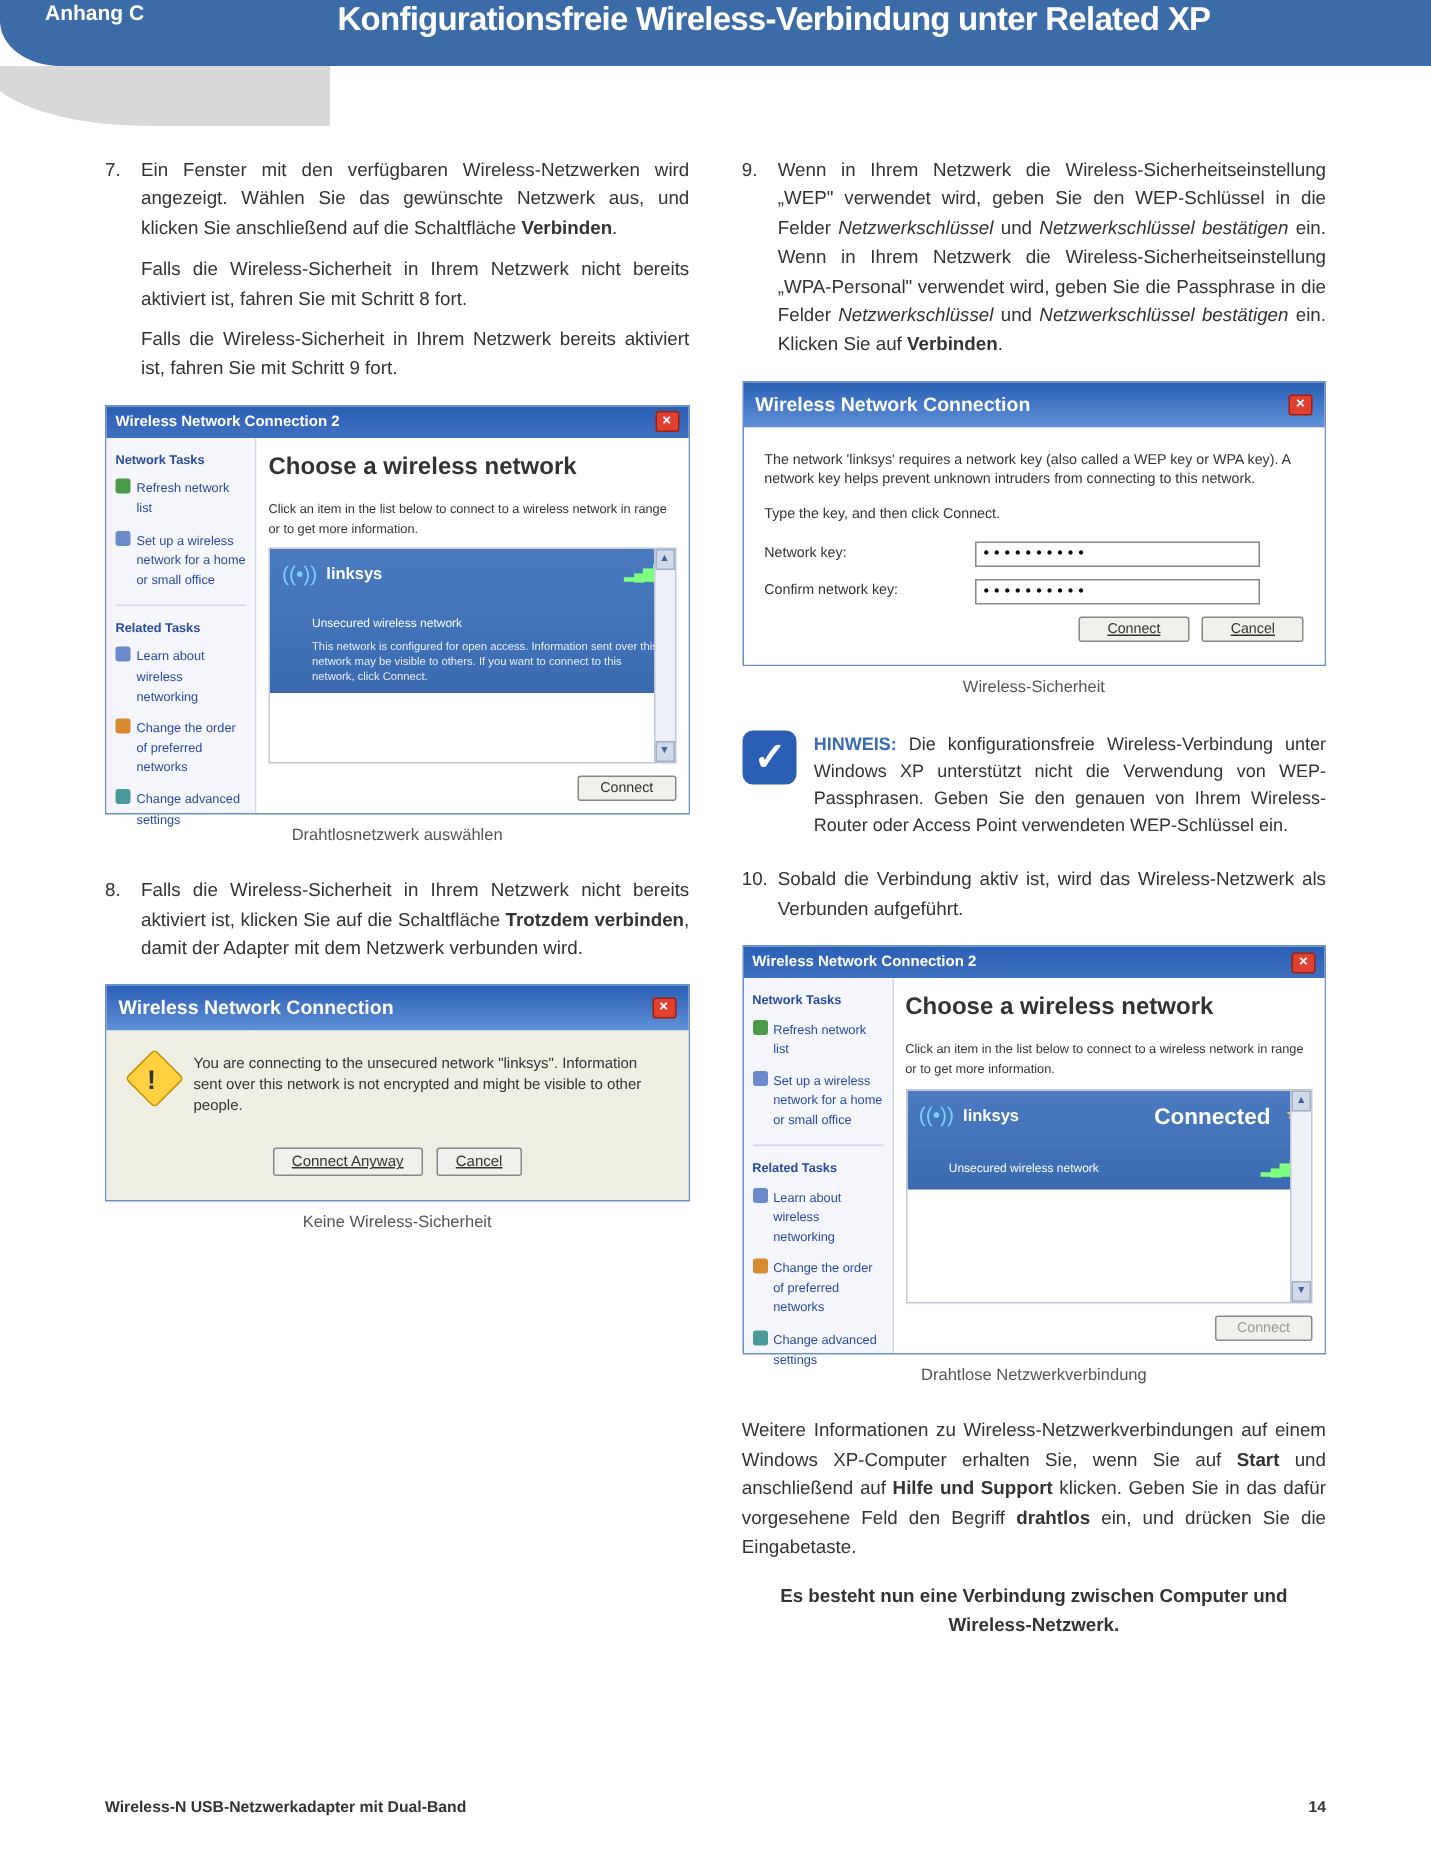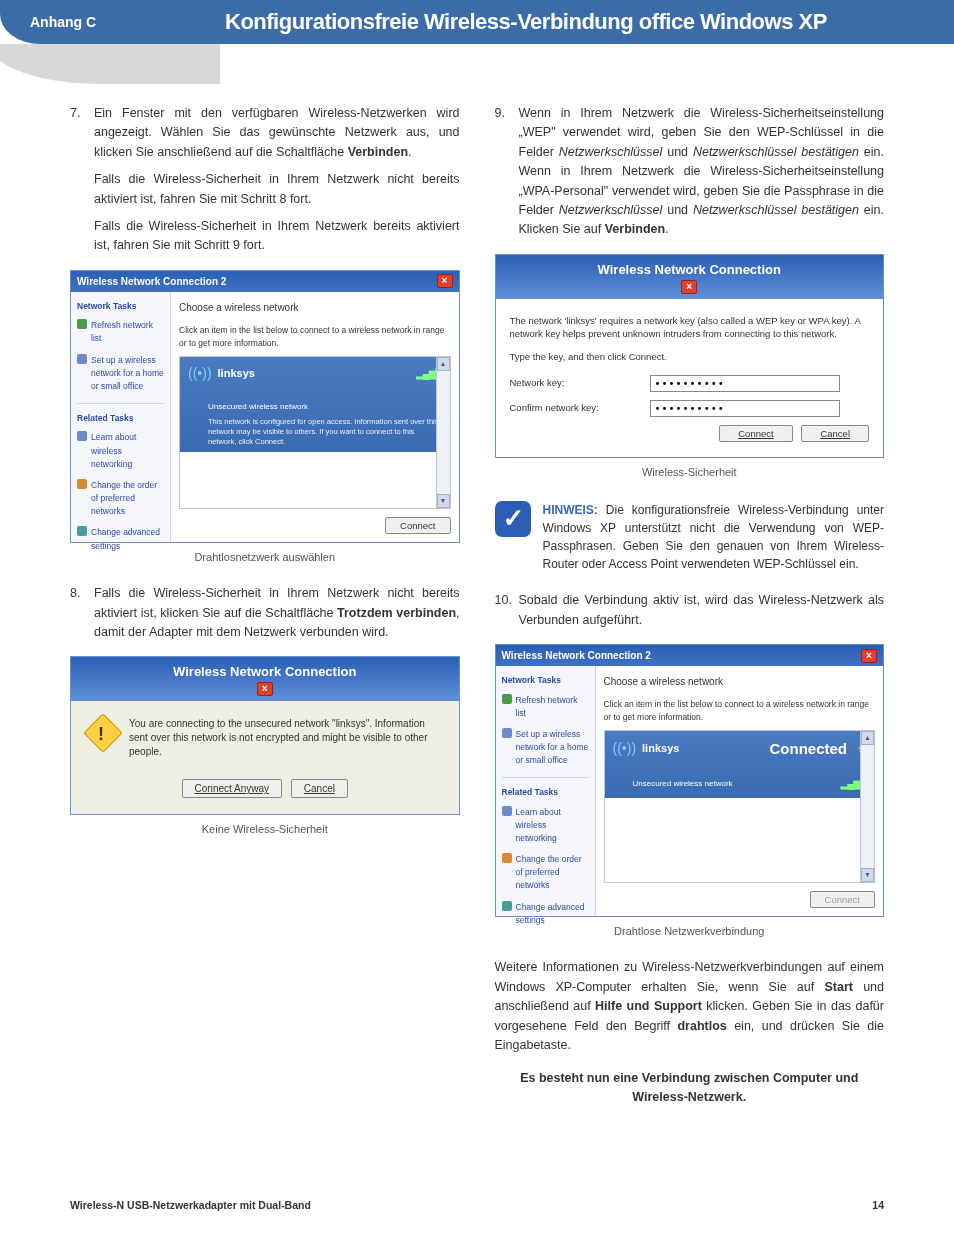--- a/index.html
+++ b/index.html
@@ -1,18 +1,18 @@
 <!DOCTYPE html>
 <html><head>
 <meta charset="utf-8">
 <style>
   * { box-sizing: border-box; margin: 0; padding: 0; }
   body { font-family: "Segoe UI", Arial, sans-serif; background: #fff; color: #222; width: 954px; margin: 0 auto; }
   .page { width: 954px; min-height: 1235px; position: relative; padding-bottom: 60px; }
-  .header { background: #3b6ca8; color: #fff; height: 44px; display: flex; align-items: center; padding: 0 40px 0 25px; border-bottom-left-radius: 40px 30px; margin-bottom: 60px; position: relative; }
+  .header { background: #3b6ca8; color: #fff; height: 44px; display: flex; padding: 0 40px 0 25px; border-bottom-left-radius: 40px 30px; margin-bottom: 60px; position: relative; }
   .header .sidebar-tab { font-weight: bold; font-size: 14px; position: absolute; left: 30px; }
   .header .title { font-weight: bold; font-size: 22px; margin-left: 200px; letter-spacing: -0.5px; }
   .header .curve { position: absolute; left: -10px; top: 44px; width: 230px; height: 40px; background: #d8d8d8; border-bottom-left-radius: 110px 40px; z-index: -1; }
   .cols { display: flex; gap: 35px; padding: 0 70px; }
   .col { flex: 1; font-size: 12.5px; line-height: 1.55; color: #333; }
   ol.steps { list-style: none; }
   ol.steps > li { margin-bottom: 14px; position: relative; padding-left: 24px; text-align: justify; }
   ol.steps > li .num { position: absolute; left: 0; top: 0; }
   .bold { font-weight: bold; }
   .italic { font-style: italic; }
@@ -26,39 +26,39 @@
   .wnc-side { width: 100px; background: #f4f6fb; border-right: 1px solid #d0d8e8; padding: 8px 6px; font-size: 8.5px; color: #3050a0; }
   .wnc-side .shead { font-weight: bold; color: #2a4aa0; margin-bottom: 6px; }
   .wnc-side .sitem { display: flex; gap: 4px; margin-bottom: 8px; color: #2a4aa0; cursor: pointer; }
   .wnc-side .sitem .sicon { width: 10px; height: 10px; flex-shrink: 0; border-radius: 2px; }
   .ic-green { background: #4a9a4a; }
   .ic-blue { background: #6a8acb; }
   .ic-orange { background: #d78a30; }
   .ic-teal { background: #4a9a9a; }
   .wnc-side .rhead { font-weight: bold; color: #2a4aa0; margin: 10px 0 6px 0; border-top: 1px solid #d0d8e8; padding-top: 8px; }
   .wnc-main { flex: 1; background: #fff; display: flex; flex-direction: column; }
-  .wnc-main .mhead { font-weight: normal; font-size: 10px; padding: 8px; }
+  .wnc-main .mhead { font-weight: bold; font-size: 16px; padding: 8px; }
   .wnc-main .msub { font-size: 8.5px; padding: 0 8px 6px 8px; color: #333; }
   .wnc-list { flex: 1; border: 1px solid #c0c8d8; margin: 0 8px; position: relative; overflow: hidden; }
   .wnc-item { background: linear-gradient(#4a7ac0, #3a6ab0); color: #fff; padding: 6px 8px; }
   .wnc-item-row { display: flex; align-items: center; gap: 6px; }
   .wnc-antenna { color: #7ad0ff; font-size: 14px; }
   .wnc-netname { font-weight: bold; font-size: 11px; flex: 1; }
   .wnc-signal { color: #7fff7f; font-size: 10px; letter-spacing: -1px; }
   .wnc-status { font-weight: bold; color: #fff; font-size: 15px; margin-right: 4px; }
   .wnc-itemsub { font-size: 8px; margin-left: 20px; margin-top: 16px; }
   .wnc-itemdesc { font-size: 7.5px; margin-left: 20px; margin-top: 4px; color: #e8f0ff; line-height: 1.3; }
   .wnc-scroll { position: absolute; right: 0; top: 0; bottom: 0; width: 14px; background: #eef2f8; border-left: 1px solid #c0c8d8; }
   .wnc-scroll .arr { height: 14px; background: #d0dae8; border: 1px solid #a0b0c8; font-size: 7px; text-align: center; line-height: 12px; color: #4060a0; }
   .wnc-scroll .arr.bot { position: absolute; bottom: 0; left: 0; right: 0; }
   .wnc-footer { padding: 8px; text-align: right; }
   .wnc-btn { border: 1px solid #888; background: #f0f0ec; padding: 2px 14px; font-size: 9.5px; border-radius: 2px; color: #333; }
   .wnc-btn.disabled { color: #999; }
   
-  .warn-titlebar { background: linear-gradient(180deg, #2a5fb5, #6090d8); color: #fff; padding: 5px 8px; display: flex; justify-content: space-between; align-items: center; font-weight: bold; font-size: 13px; flex-direction: column; }
+  .warn-titlebar { background: linear-gradient(180deg, #2a5fb5, #6090d8); color: #fff; padding: 5px 8px; display: flex; justify-content: space-between; align-items: center; font-weight: bold; font-size: 13px; }
   .warn-body { background: #efeee2; padding: 16px 14px; }
   .warn-row { display: flex; gap: 12px; align-items: flex-start; margin-bottom: 20px; }
   .warn-icon { width: 28px; height: 28px; background: #ffd040; border: 1px solid #c09000; border-radius: 3px; transform: rotate(45deg); position: relative; flex-shrink: 0; margin-top: 2px; margin-left: 4px; }
   .warn-icon span { position: absolute; transform: rotate(-45deg); left: 0; right: 0; top: 2px; text-align: center; font-weight: bold; color: #333; font-size: 18px; }
   .warn-text { font-size: 10px; line-height: 1.4; }
   .warn-btns { text-align: center; }
   .warn-btns .wnc-btn { padding: 3px 12px; font-size: 10px; margin: 0 3px; text-decoration: underline; }
   
   .key-body { background: #fff; padding: 15px 14px; }
   .key-msg { font-size: 9.5px; line-height: 1.4; margin-bottom: 10px; }
@@ -79,21 +79,21 @@
   .page-footer { position: absolute; bottom: 24px; left: 70px; right: 70px; display: flex; justify-content: space-between; font-size: 10.5px; color: #333; }
   .page-footer .prod { font-weight: bold; }
   .page-footer .pnum { font-weight: bold; }
 </style>
 </head>
 <body>
 
 <div class="page">
   <div class="header">
     <span class="sidebar-tab">Anhang C</span>
-    <span class="title">Konfigurationsfreie Wireless-Verbindung office Windows XP</span>
+    <span class="title">Konfigurationsfreie Wireless-Verbindung unter Related XP</span>
     <div class="curve"></div>
   </div>
 
   <div class="cols">
 
     <div class="col">
       <ol class="steps">
         <li>
           <span class="num">7.</span>
           <span>Ein Fenster mit den verfügbaren Wireless-Netzwerken wird angezeigt. Wählen Sie das gewünschte Netzwerk aus, und klicken Sie anschließend auf die Schaltfläche </span><span class="bold">Verbinden</span><span>.</span>

